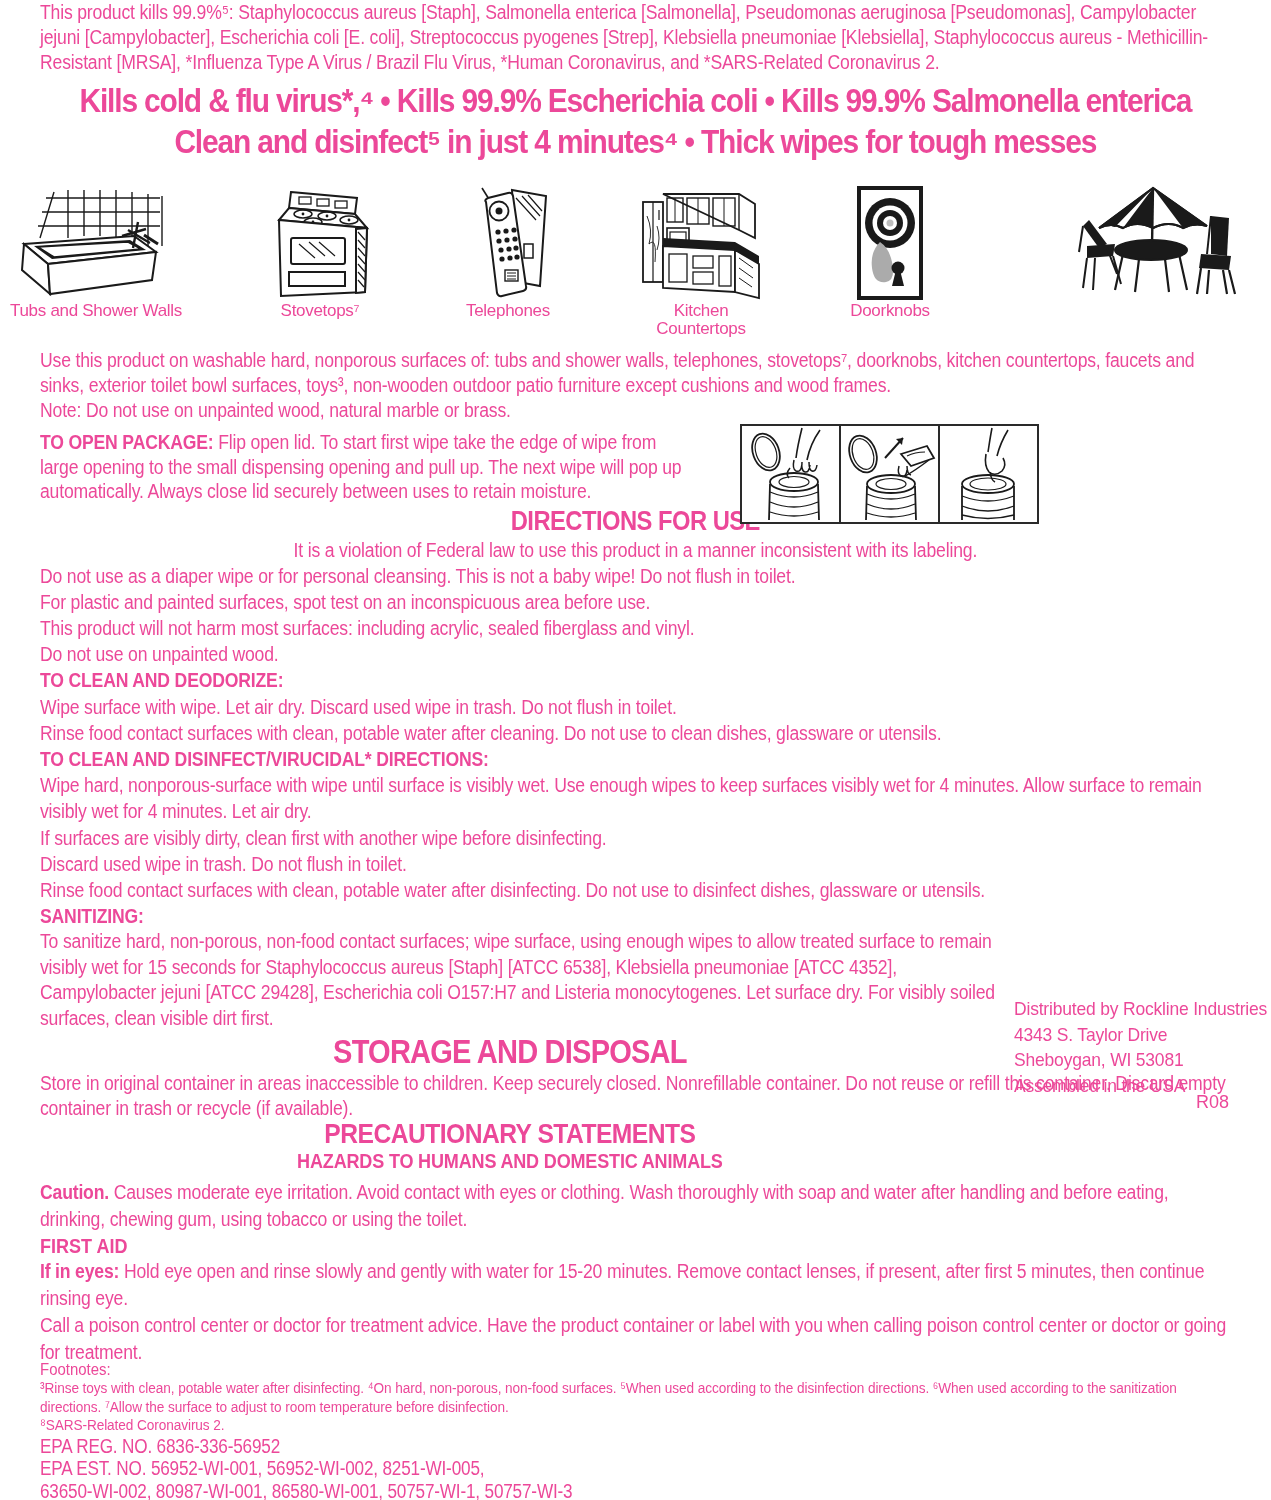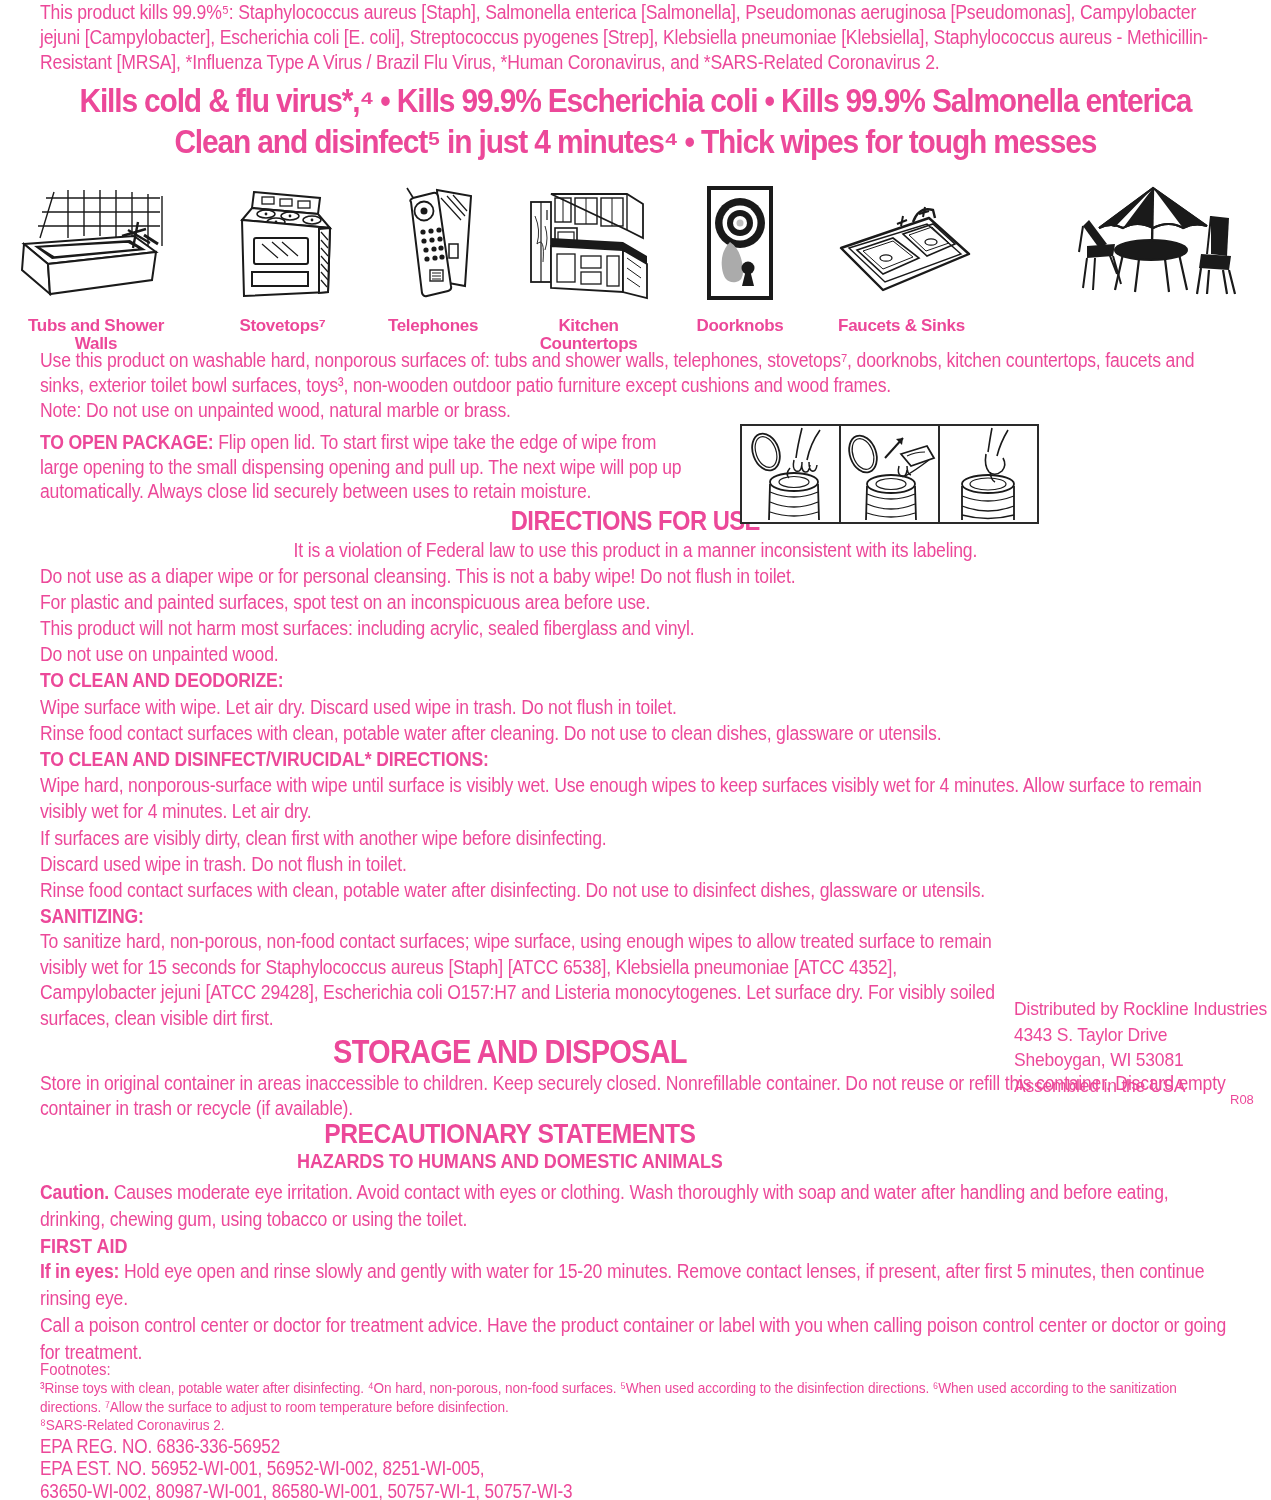--- a/index.html
+++ b/index.html
@@ -28,29 +28,29 @@
   .fa-head{font-weight:700;font-size:20.5px;line-height:25px;}
   .eyes,.call{line-height:27px;}
   .footnotes{margin-top:-6px;}
   .fn-head{font-size:17px;line-height:19px;}
   .fn-body{font-size:15.5px;line-height:18.6px;letter-spacing:-0.1px;}
   .epa{margin-top:0;font-size:19.5px;line-height:22.5px;letter-spacing:-0.2px;}
   
   .icons{position:absolute;left:6px;top:184px;width:1259px;display:flex;justify-content:space-between;align-items:flex-start;}
   .icell{display:flex;flex-direction:column;align-items:center;}
   .iconbox{height:116px;display:flex;align-items:flex-end;justify-content:center;}
-  .ilabel{font-weight:700;font-size:17px;line-height:17.5px;letter-spacing:-0.3px;text-align:center;white-space:pre-line;margin-top:17px;}
+  .ilabel{font-weight:400;font-size:17px;line-height:17.5px;letter-spacing:-0.3px;text-align:center;white-space:pre-line;margin-top:2px;}
   
   .panels{position:absolute;left:740px;top:424px;display:flex;}
   .panel{width:101px;height:100px;border:2px solid #2a2a2a;background:#fff;box-sizing:border-box;}
   .panel+.panel{margin-left:-2px;}
   
   .dist{position:absolute;left:1014px;top:996px;font-size:19px;line-height:25.5px;letter-spacing:-0.2px;
         transform:scaleX(0.92);transform-origin:0 0;white-space:nowrap;}
-  .r08{position:absolute;left:1196px;top:1092px;font-size:13px;margin-left:34px;}
+  .r08{position:absolute;left:1196px;top:1092px;font-size:18px;}
   svg{display:block;}
 </style>
 </head>
 <body>
 
 <div class="page">
 
   <div class="flow">
 
     <p class="para intro">This product kills 99.9%⁵: Staphylococcus aureus [Staph], Salmonella enterica [Salmonella], Pseudomonas aeruginosa [Pseudomonas], Campylobacter jejuni [Campylobacter], Escherichia coli [E. coli], Streptococcus pyogenes [Strep], Klebsiella pneumoniae [Klebsiella], Staphylococcus aureus - Methicillin-Resistant [MRSA], *Influenza Type A Virus / Brazil Flu Virus, *Human Coronavirus, and *SARS-Related Coronavirus 2.</p>
@@ -241,38 +241,20 @@
           <circle cx="44" cy="37" r="7" fill="#fff"></circle>
           <circle cx="44" cy="37" r="3.5" fill="#bdbdbd"></circle>
           <path d="M34,56 Q24,66 26,82 Q28,98 40,96 Q50,94 46,76 Q43,62 34,56 Z" fill="#ababab"></path>
           <circle cx="52" cy="82" r="6.5" fill="#1a1a1a"></circle>
           <path d="M49.5,86 L46,100 L58,100 L54.5,86 Z" fill="#1a1a1a"></path>
         </svg>
       </div>
       <div class="ilabel">Doorknobs</div>
     </div>
 
-    <div class="icell" style="width:152px">
-      <div class="iconbox">
-        <svg width="150" height="104" viewBox="0 0 150 104" fill="none" stroke="#1a1a1a" stroke-width="2">
-          <path d="M14,52 L102,22 L142,58 L56,94 Z" fill="#fff" stroke-width="2.4" stroke-linejoin="round"></path>
-          <path d="M22,52 L100,28 L134,58 L58,86 Z" stroke-width="1.4"></path>
-          <path d="M30,54 L66,42 L92,62 L56,78 Z" stroke-width="1.6"></path>
-          <path d="M36,55 L66,45 L86,61 L56,73 Z" stroke-width="1"></path>
-          <path d="M76,38 L106,28 L128,48 L100,60 Z" stroke-width="1.6"></path>
-          <path d="M82,39 L105,31 L122,47 L99,55 Z" stroke-width="1"></path>
-          <ellipse cx="59" cy="62" rx="6" ry="3.2" stroke-width="1.3"></ellipse>
-          <ellipse cx="104" cy="46" rx="6" ry="3.2" stroke-width="1.3"></ellipse>
-          <path d="M86,26 Q92,10 106,14 L108,22" stroke-width="2.4" fill="none"></path>
-          <path d="M70,28 l10,-4 M76,20 l-2,10" stroke-width="2"></path>
-          <path d="M92,18 l10,-3 M98,11 l-2,10" stroke-width="2"></path>
-        </svg>
-      </div>
-      <div class="ilabel">Faucets &amp; Sinks</div>
-    </div>
 
 
     <div class="icell" style="width:252px">
       <div class="iconbox" style="height:112px">
         <svg width="248" height="110" viewBox="0 0 248 110" fill="none" stroke="#1a1a1a" stroke-width="2">
           <path d="M138,2 L84,42 Q96,36 108,42 Q122,34 138,42 Q154,34 168,42 Q180,36 192,40 Z" fill="#fff"></path>
           <path d="M138,2 L108,42 Q122,34 138,42 Z" fill="#1a1a1a" stroke="none"></path>
           <path d="M138,2 L84,42 Q92,38 100,41 Z" fill="#1a1a1a" stroke="none"></path>
           <path d="M138,2 L168,42 Q180,36 192,40 Z" fill="#1a1a1a" stroke="none"></path>
           <path d="M138,2 L84,42 Q96,36 108,42 Q122,34 138,42 Q154,34 168,42 Q180,36 192,40 Z"></path>

